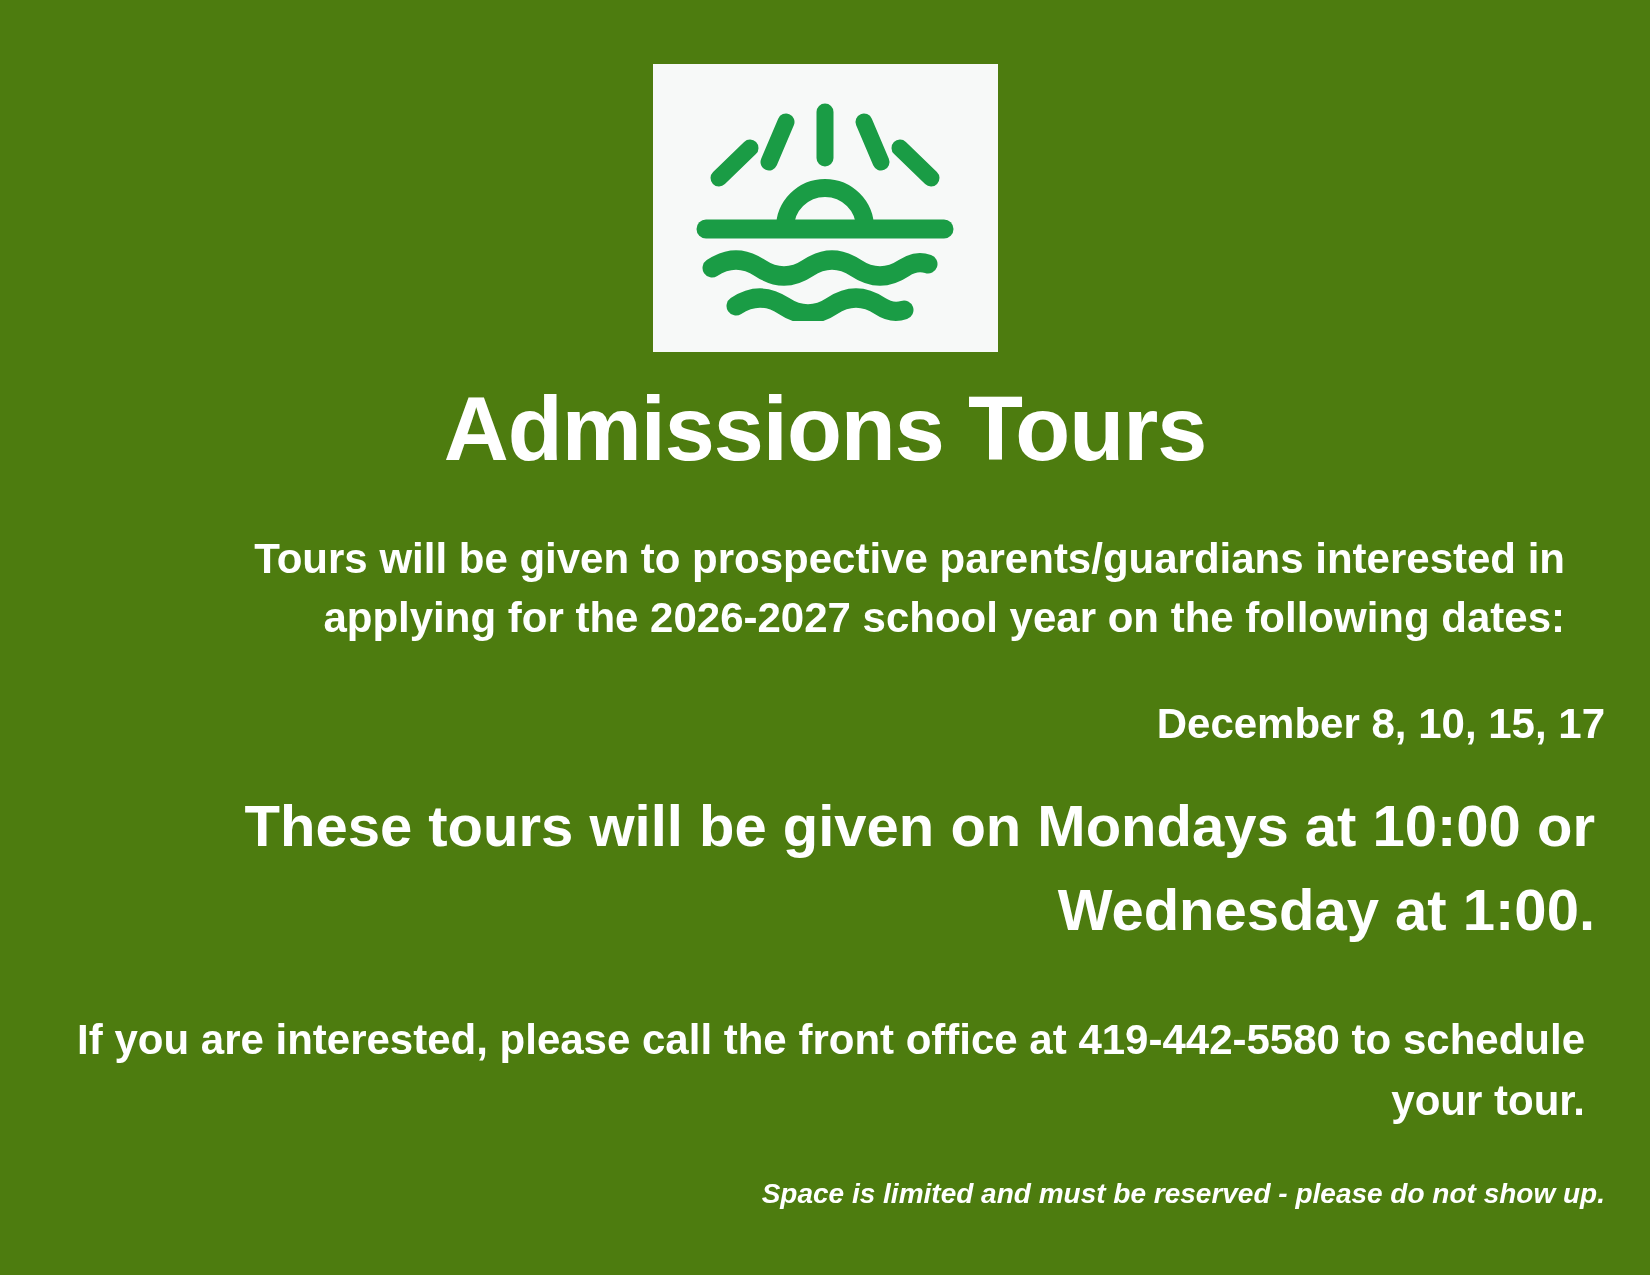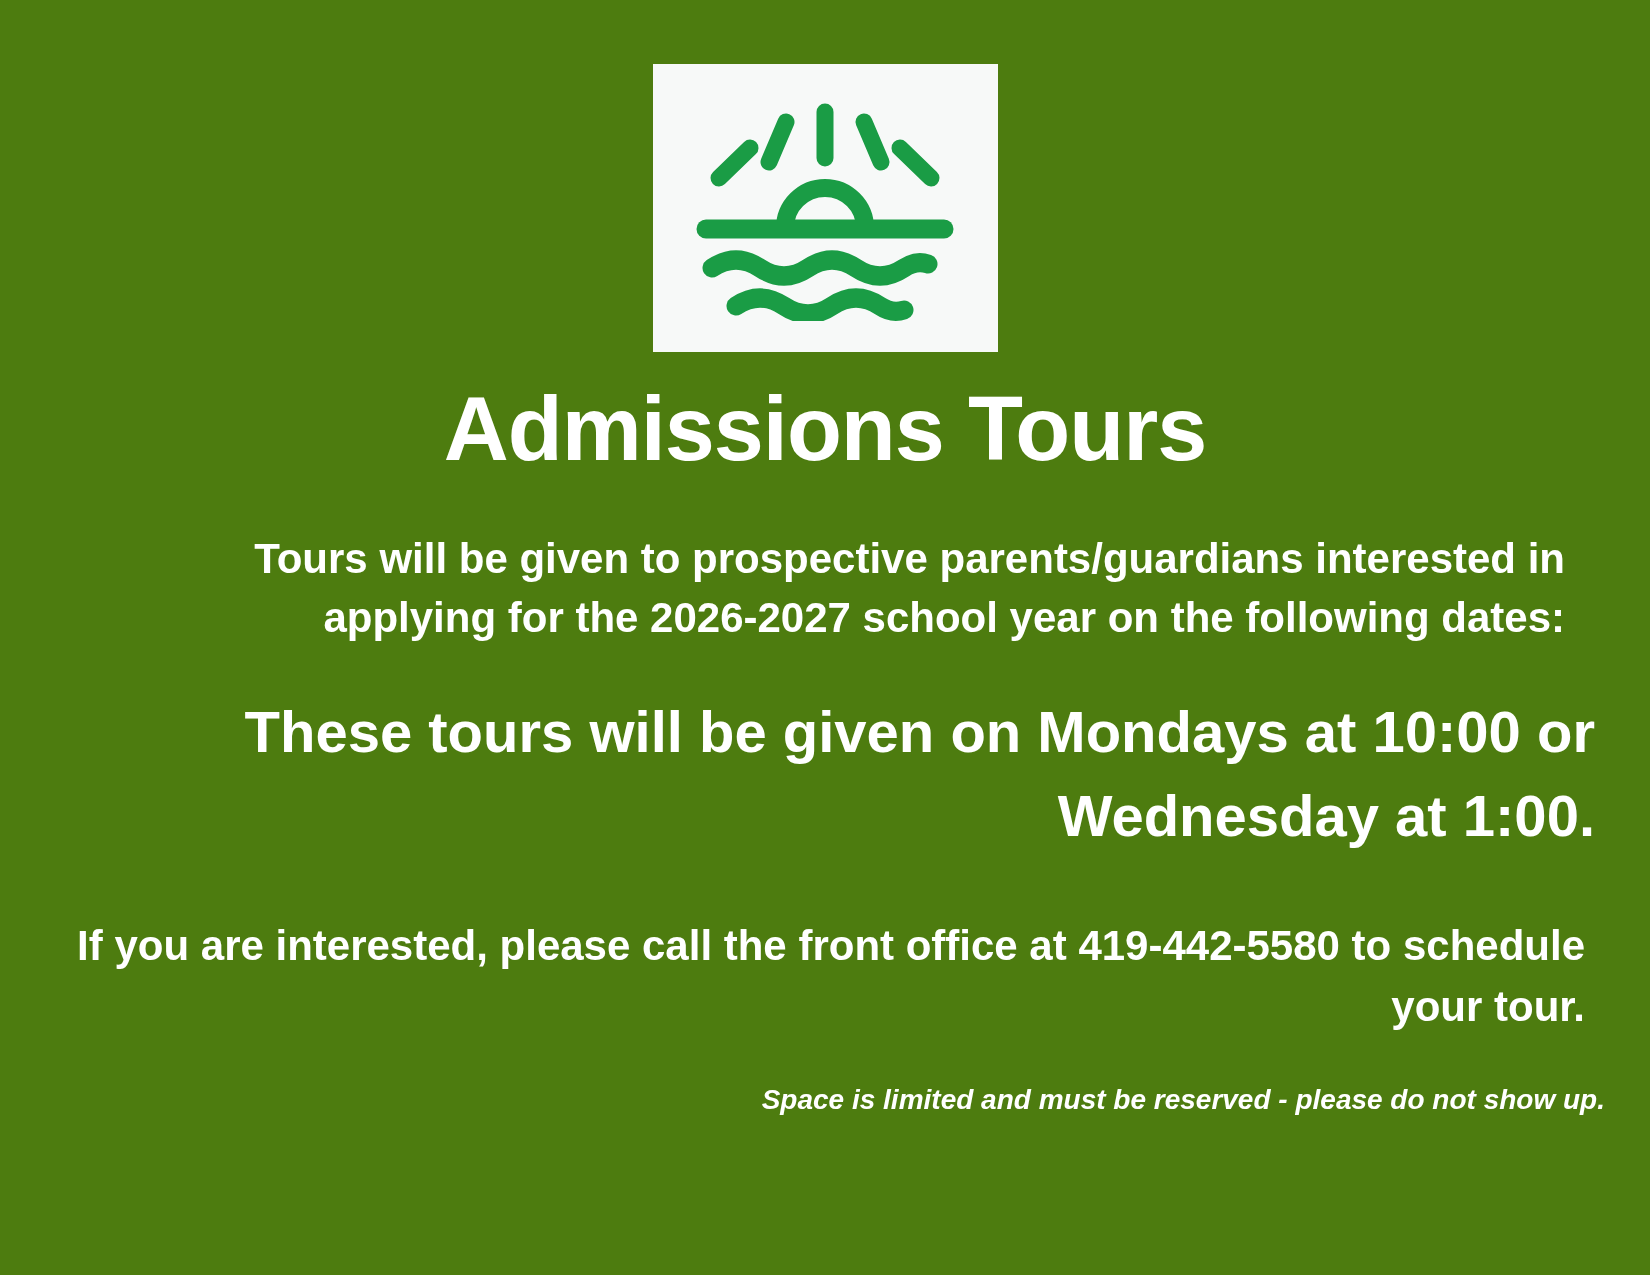--- a/index.html
+++ b/index.html
@@ -109,20 +109,21 @@
     </span>
   </div>
 
   <h1 class="title">Admissions Tours</h1>
 
   <div class="body-block">
 
     <p class="lead">Tours will be given to prospective parents/guardians interested in applying for the 2026-2027 school year on the following dates:</p>
 
     <div class="dates">
+      <div class="date-line">December 8, 10, 15, 17</div>
     </div>
 
     <p class="note">These tours will be given on Mondays at 10:00 or Wednesday at 1:00.</p>
 
     <p class="callout">If you are interested, please call the front office at 419-442-5580 to schedule your tour.</p>
 
     <p class="footnote">Space is limited and must be reserved - please do not show up.</p>
 
   </div>
 </div>

